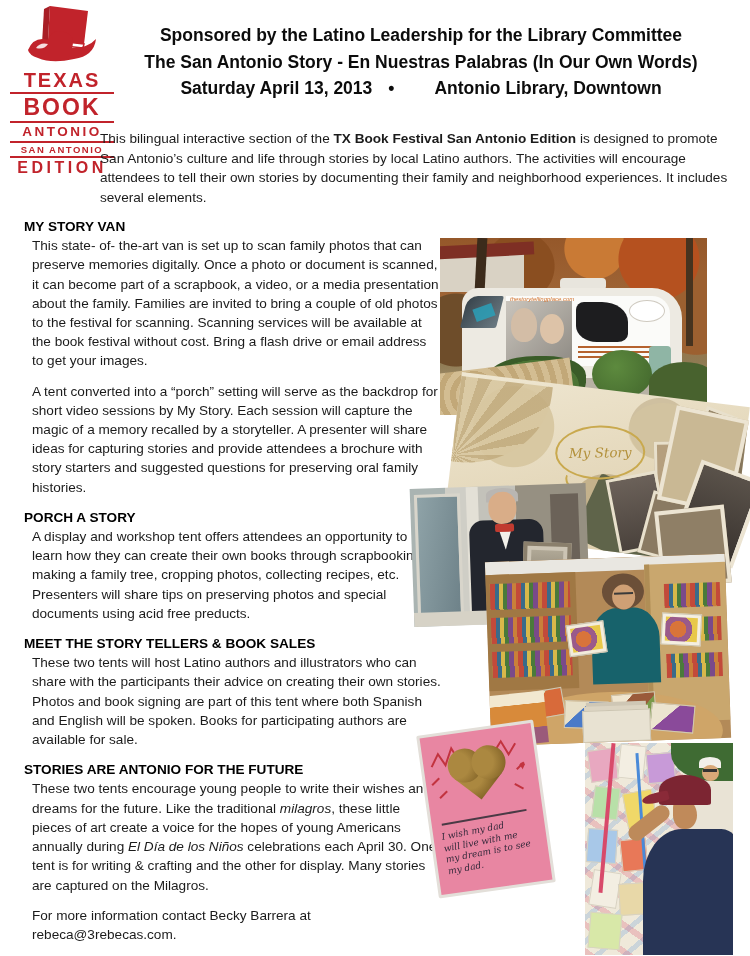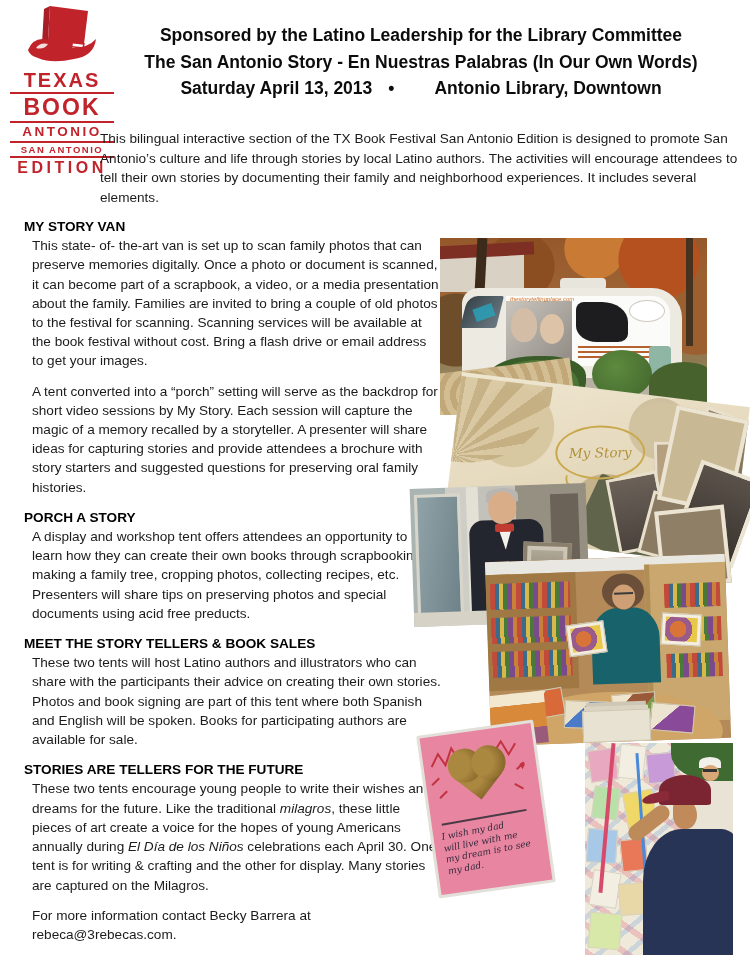--- a/index.html
+++ b/index.html
@@ -17,21 +17,21 @@
   .lt-edition{font-size:16px;letter-spacing:3.5px;}
   .lrule{height:0;border-top:2px solid #c1232b;margin:2px 2px;}
 
   
   .header{position:absolute;left:100px;top:22px;width:642px;text-align:center;
           font-weight:bold;font-size:17.5px;line-height:26.5px;color:#0c0c0c;}
   .header .bullet{display:inline-block;margin:0 40px 0 16px;}
 
   
   .intro{position:absolute;left:100px;top:129px;width:638px;font-size:13.6px;line-height:19.6px;}
-  .intro .b{font-weight:normal;}
+  .intro .b{font-weight:bold;}
 
   
   .left-col{position:absolute;left:24px;top:217px;width:417px;font-size:13.6px;line-height:19.2px;}
   .left-col h3{font-size:13.6px;margin:0;font-weight:bold;color:#000;}
   .left-col p{margin:0 0 11px 8px;}
   .left-col p em{font-style:italic;}
   .left-col .contact{margin-top:4px;}
 
   
   .ph{position:absolute;overflow:hidden;}
@@ -235,21 +235,21 @@
     </section>
     <section>
       <h3>PORCH A STORY</h3>
       <p>A display and workshop tent offers attendees an opportunity to learn how they can create their own books through scrapbooking, making a family tree, cropping photos, collecting recipes, etc.  Presenters will share tips on preserving photos and special documents using acid free preducts.</p>
     </section>
     <section>
       <h3>MEET THE STORY TELLERS &amp; BOOK SALES</h3>
       <p>These two tents will host Latino authors and illustrators who can share with the participants their advice on creating their own stories. Photos and book signing are part of this tent where both Spanish and English will be spoken. Books for participating authors are available for sale.</p>
     </section>
     <section>
-      <h3>STORIES ARE TELLERS FOR THE FUTURE</h3>
+      <h3>STORIES ARE ANTONIO FOR THE FUTURE</h3>
       <p><span>These two tents encourage young people to write their wishes and dreams for the future. Like the traditional </span><em>milagros</em><span>, these little pieces of art create a voice for the hopes of young Americans annually during </span><em>El Día de los Niños</em><span> celebrations each April 30. One tent is for writing &amp; crafting and the other for display. Many stories are captured on the Milagros.</span></p>
     </section>
     <p class="contact">For more information contact Becky Barrera at rebeca@3rebecas.com.</p>
   </div>
 
   <div class="ph ph-van">
     <div class="van-house"></div>
     <div class="van-roof"></div>
     <div class="van-pave"></div>
     <div class="van-trunk"></div>

